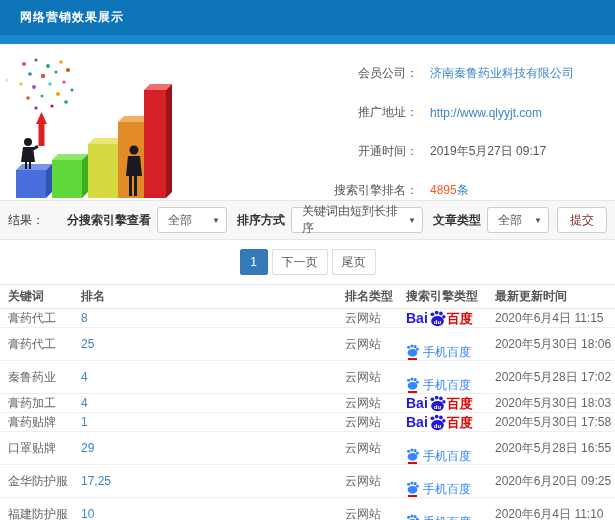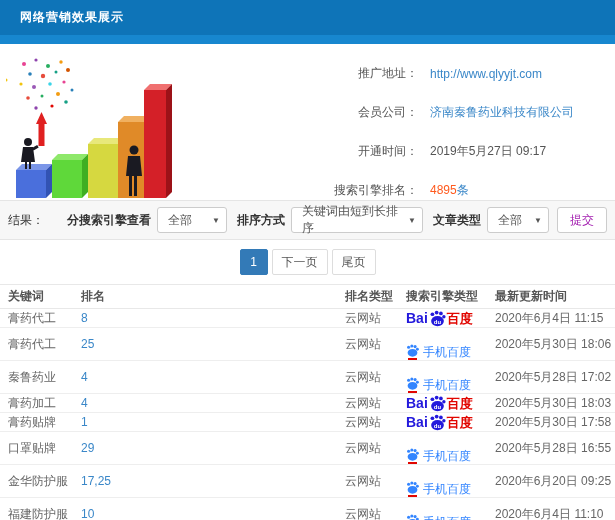--- a/index.html
+++ b/index.html
@@ -28,21 +28,21 @@
   .result-label { font-weight:normal; color:#333; margin-left:8px; }
   .filter-controls { margin-left:auto; display:flex; align-items:center; margin-right:8px; }
   .filter-lbl { font-weight:bold; color:#333; margin:0 6px 0 10px; }
   .sel { height:26px; border:1px solid #ccc; border-radius:3px; background:#fff;
     display:inline-flex; align-items:center; padding:0 6px 0 10px; color:#555; cursor:pointer; }
   .sel .caret { margin-left:auto; font-size:8px; color:#555; padding-left:8px; }
   .sel-engine { width:70px; }
   .sel-sort { width:132px; }
   .sel-article { width:62px; }
   .btn-submit { height:26px; margin-left:8px; padding:0 12px; border:1px solid #ccc;
-    border-radius:3px; background:#fff; color:#a21caf; cursor:pointer; font-size:12px; }
+    border-radius:3px; background:#fff; color:#7f1d1d; cursor:pointer; font-size:12px; }
 
   
   .pagination { height:44px; display:flex; align-items:center; justify-content:center; gap:4px; }
   .page-btn { min-width:28px; height:26px; display:inline-flex; align-items:center; justify-content:center;
     padding:0 9px; border:1px solid #ddd; background:#fff; color:#555; cursor:pointer; border-radius:2px; }
   .page-btn.active { background:#337ab7; border-color:#337ab7; color:#fff; }
 
   
   table.results { width:100%; border-collapse:collapse; table-layout:fixed; }
   table.results th { text-align:left; font-weight:bold; color:#555; height:24px;
@@ -135,26 +135,26 @@
       <g fill="#1a1a22">
         <circle cx="128" cy="96" r="4.5"></circle>
         <path d="M122,102 L134,102 L136,122 L131,122 L131,142 L128,142 L128,122 L126,122 L126,142 L123,142 L123,122 L120,122 Z"></path>
         <rect x="131" y="102" width="3" height="8"></rect>
       </g>
     </svg>
   </div>
 
   <div class="info-list">
     <div class="info-row">
+      <span class="info-label">会员公司：</span>
+      <a class="info-value link-blue">济南秦鲁药业科技有限公司</a>
+    </div>
+    <div class="info-row">
       <span class="info-label">推广地址：</span>
       <a class="info-value link-blue">http://www.qlyyjt.com</a>
-    </div>
-    <div class="info-row">
-      <span class="info-label">会员公司：</span>
-      <a class="info-value link-blue">济南秦鲁药业科技有限公司</a>
     </div>
     <div class="info-row">
       <span class="info-label">开通时间：</span>
       <span class="info-value">2019年5月27日 09:17</span>
     </div>
     <div class="info-row">
       <span class="info-label">搜索引擎排名：</span>
       <span class="info-value">
         <span class="hl-red">4895</span><span class="hl-blue">条</span>
       </span>

